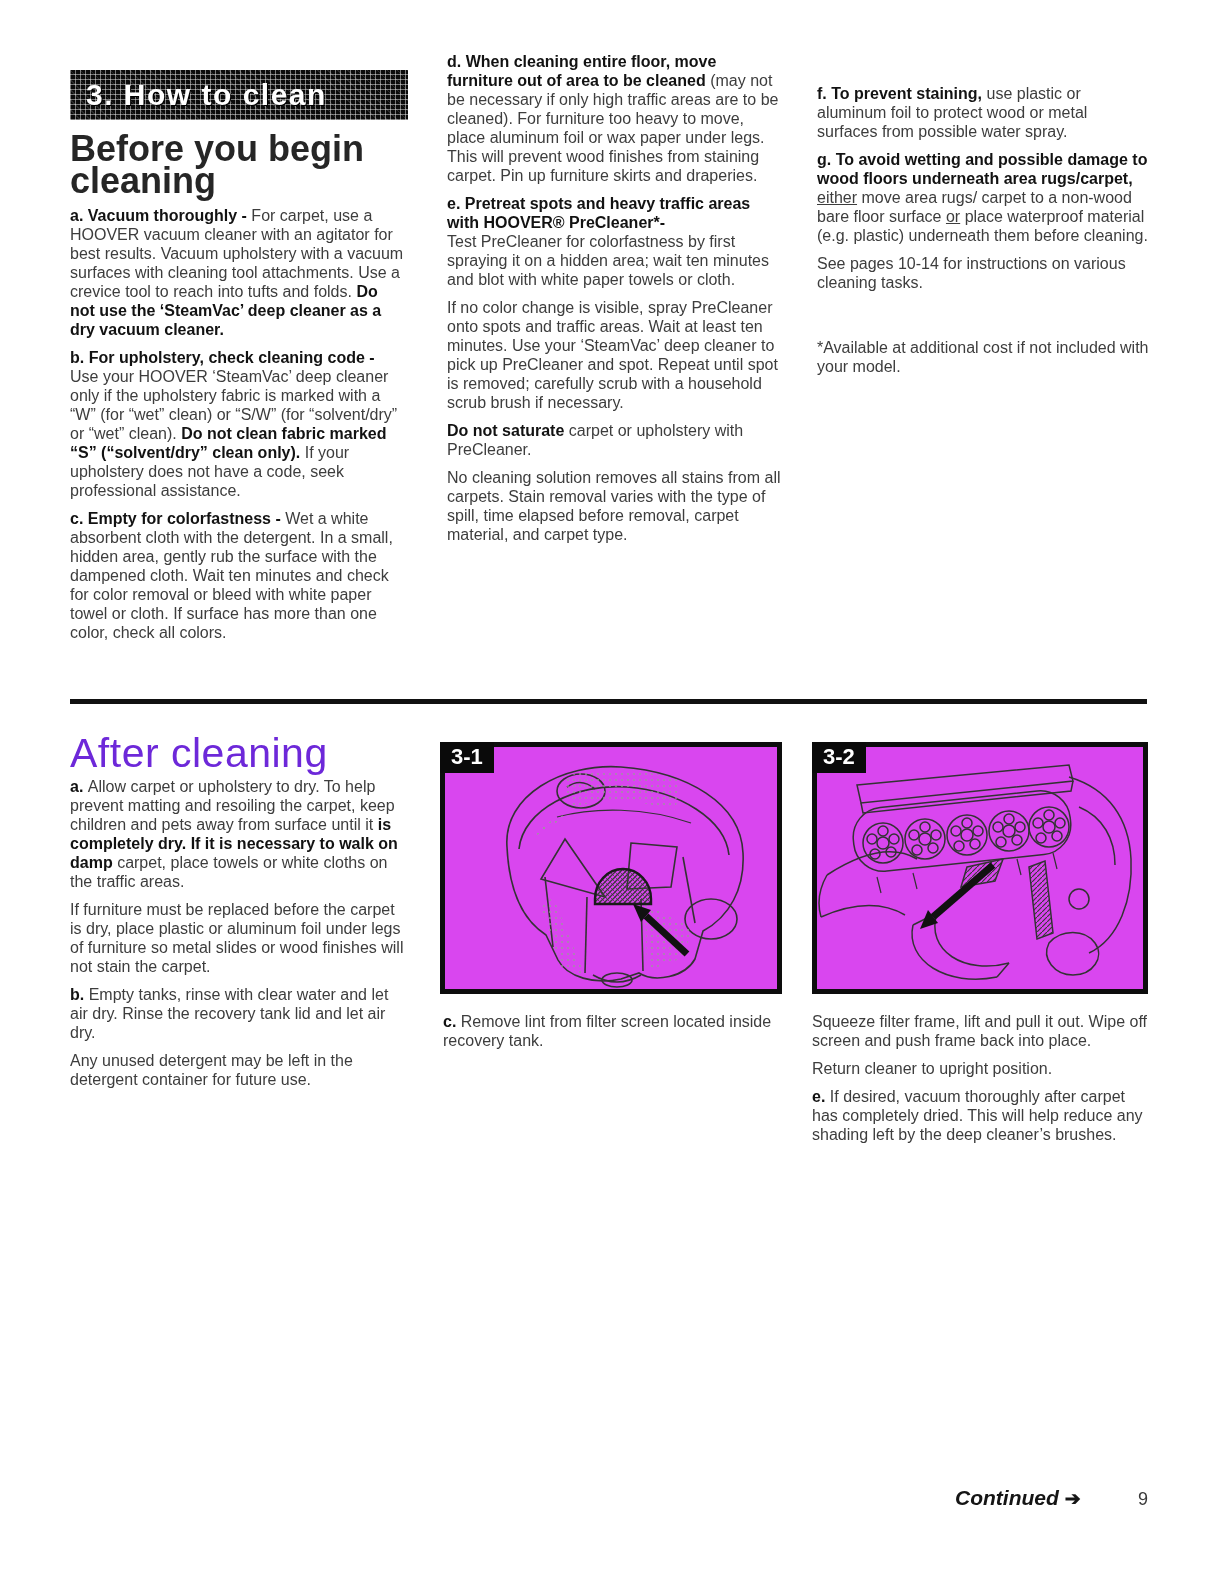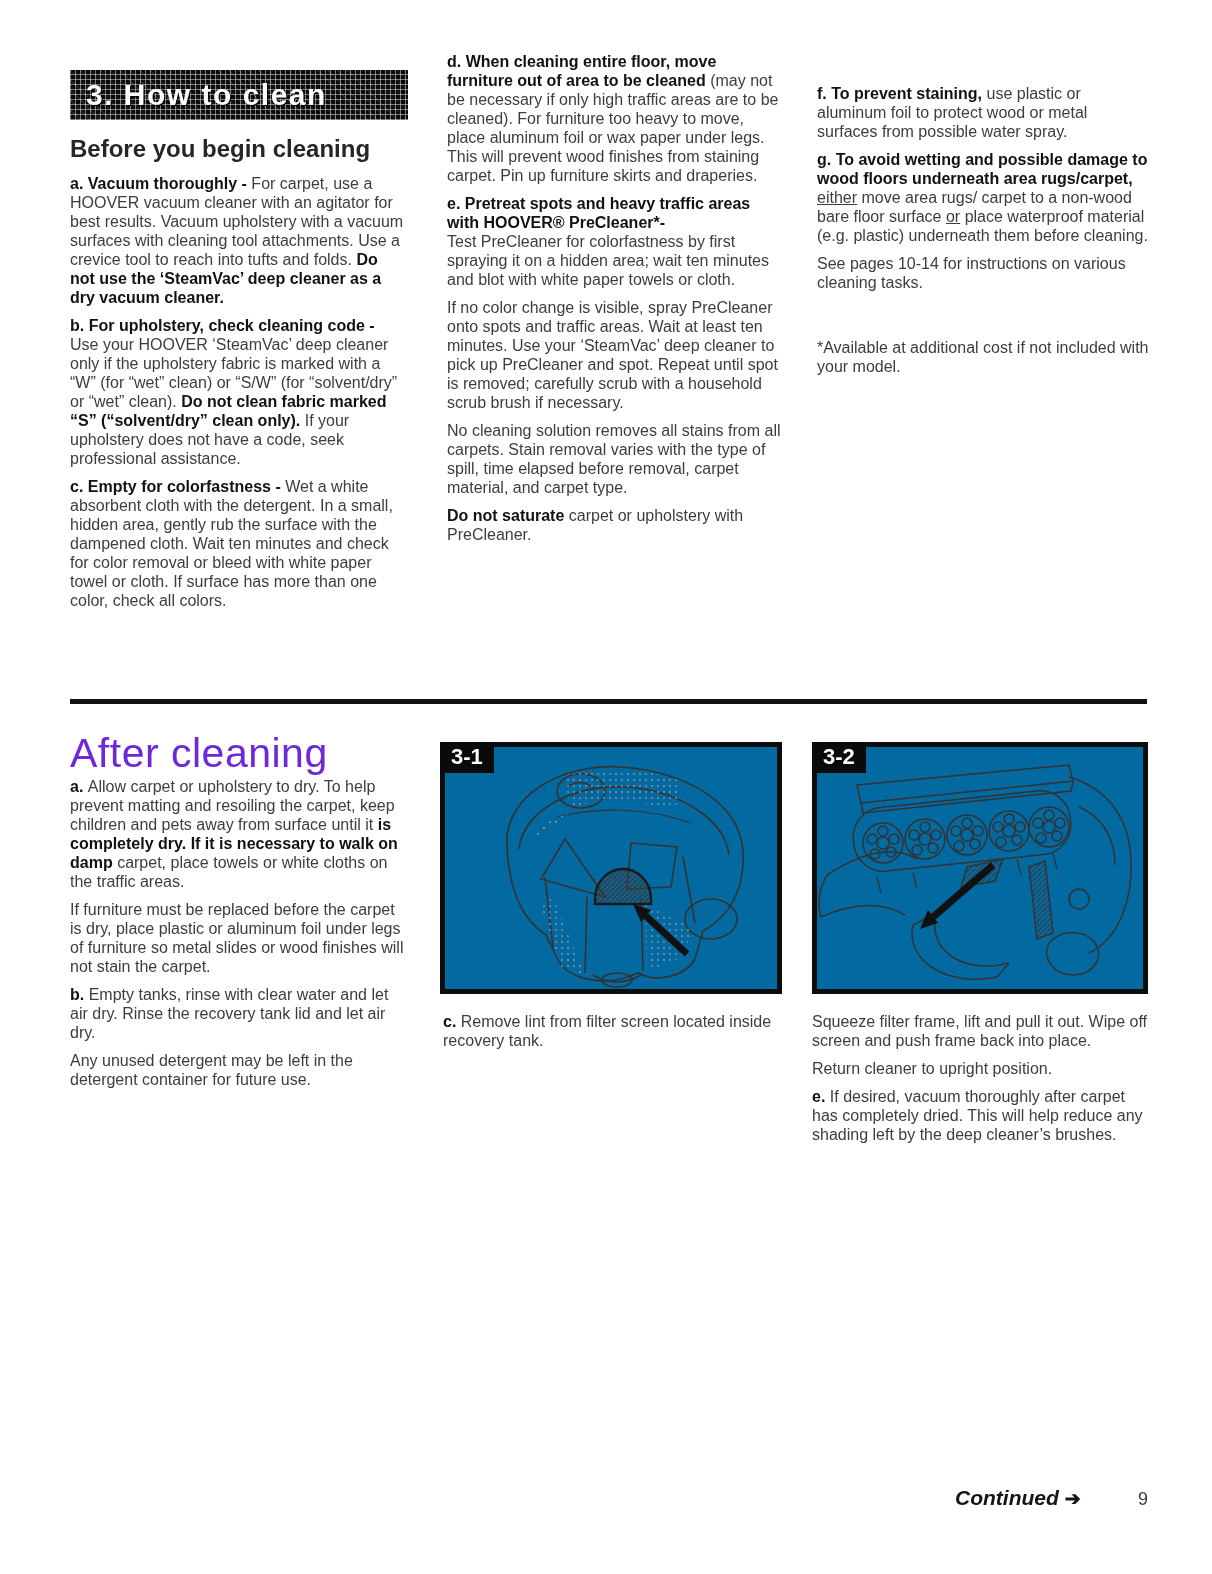--- a/index.html
+++ b/index.html
@@ -28,21 +28,21 @@
     display:flex;align-items:center;
     box-sizing:border-box;
   }
   .howto-banner .banner-text{
     color:#ffffff;font-weight:bold;font-size:30px;letter-spacing:1.5px;
     padding-left:16px;white-space:nowrap;
     text-shadow:1px 1px 0 #000;
   }
 
   h2.sub-head{
-    font-size:24px;line-height:32px;font-weight:bold;color:#262626;
+    font-size:36px;line-height:32px;font-weight:bold;color:#262626;
     margin:13px 0 9px 0;
   }
   h2.after-title{
     font-size:41px;line-height:34px;font-weight:normal;color:#6d28d9;
     margin:0 0 7px 0;letter-spacing:0.5px;
   }
 
   
   .para{
     margin:0 0 9px 0;
@@ -56,21 +56,21 @@
 
   
   .divider{
     position:absolute;left:70px;top:699px;width:1077px;height:5px;
     background:#111111;
   }
 
   
   .figure{
     position:absolute;
-    border:5px solid #0d0d0d;background:#0369a1;
+    border:5px solid #0d0d0d;background:#d946ef;
     box-sizing:border-box;
   }
   .fig1{left:440px;top:742px;width:342px;height:252px;}
   .fig2{left:812px;top:742px;width:336px;height:252px;}
   .fig-label{
     position:absolute;top:-5px;left:-5px;
     background:#0a0a0a;color:#ffffff;
     font-size:22px;font-weight:bold;
     padding:3px 11px 4px 11px;
     line-height:24px;
@@ -107,22 +107,22 @@
         <p class="para"><span class="seg-b">c. Empty for colorfastness - </span><span class="seg-n">Wet a white absorbent cloth with the detergent. In a small, hidden area, gently rub the surface with the dampened cloth. Wait ten minutes and check for color removal or bleed with white paper towel or cloth. If surface has more than one color, check all colors.</span></p>
       </div>
   </div>
 
   <div class="col col2">
     <div>
         <p class="para"><span class="seg-b">d. When cleaning entire floor, move furniture out of area to be cleaned </span><span class="seg-n">(may not be necessary if only high traffic areas are to be cleaned). For furniture too heavy to move, place aluminum foil or wax paper under legs. This will prevent wood finishes from staining carpet. Pin up furniture skirts and draperies.</span></p>
         <p class="para"><span class="seg-b">e. Pretreat spots and heavy traffic areas with HOOVER® PreCleaner*-
 </span><span class="seg-n">Test PreCleaner for colorfastness by first spraying it on a hidden area; wait ten minutes and blot with white paper towels or cloth.</span></p>
         <p class="para"><span class="seg-n">If no color change is visible, spray PreCleaner onto spots and traffic areas. Wait at least ten minutes. Use your ‘SteamVac’ deep cleaner to pick up PreCleaner and spot. Repeat until spot is removed; carefully scrub with a household scrub brush if necessary.</span></p>
+        <p class="para"><span class="seg-b">Do not saturate </span><span class="seg-n">carpet or upholstery with PreCleaner.</span></p>
         <p class="para"><span class="seg-n">No cleaning solution removes all stains from all carpets. Stain removal varies with the type of spill, time elapsed before removal, carpet material, and carpet type.</span></p>
-        <p class="para"><span class="seg-b">Do not saturate </span><span class="seg-n">carpet or upholstery with PreCleaner.</span></p>
       </div>
   </div>
 
   <div class="col col3">
     <div>
         <p class="para"><span class="seg-b">f. To prevent staining, </span><span class="seg-n">use plastic or aluminum foil to protect wood or metal surfaces from possible water spray.</span></p>
         <p class="para"><span class="seg-b">g. To avoid wetting and possible damage to wood floors underneath area rugs/carpet, </span><span class="seg-u">either</span><span class="seg-n"> move area rugs/ carpet to a non-wood bare floor surface </span><span class="seg-u">or</span><span class="seg-n"> place waterproof material (e.g. plastic) underneath them before cleaning.</span></p>
         <p class="para"><span class="seg-n">See pages 10-14 for instructions on various cleaning tasks.</span></p>
       </div>
     <div class="footnote">

